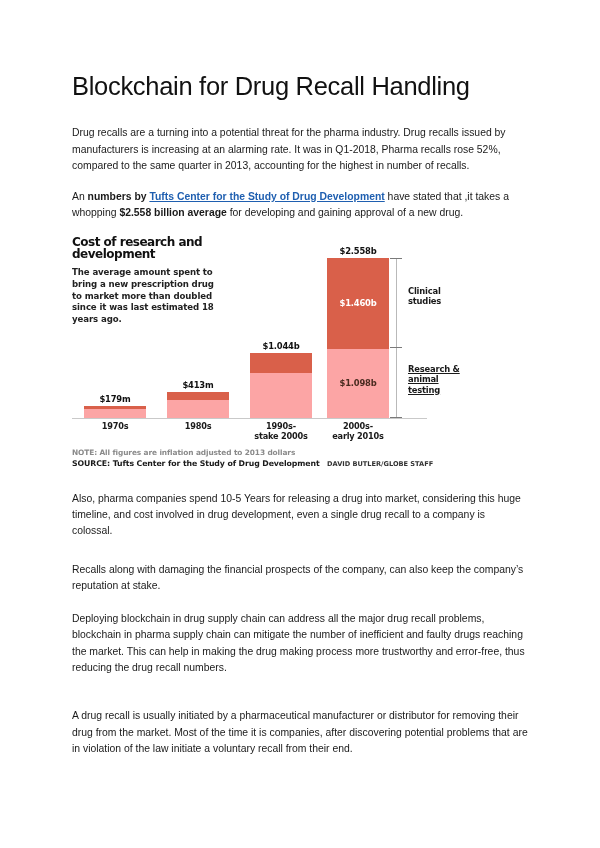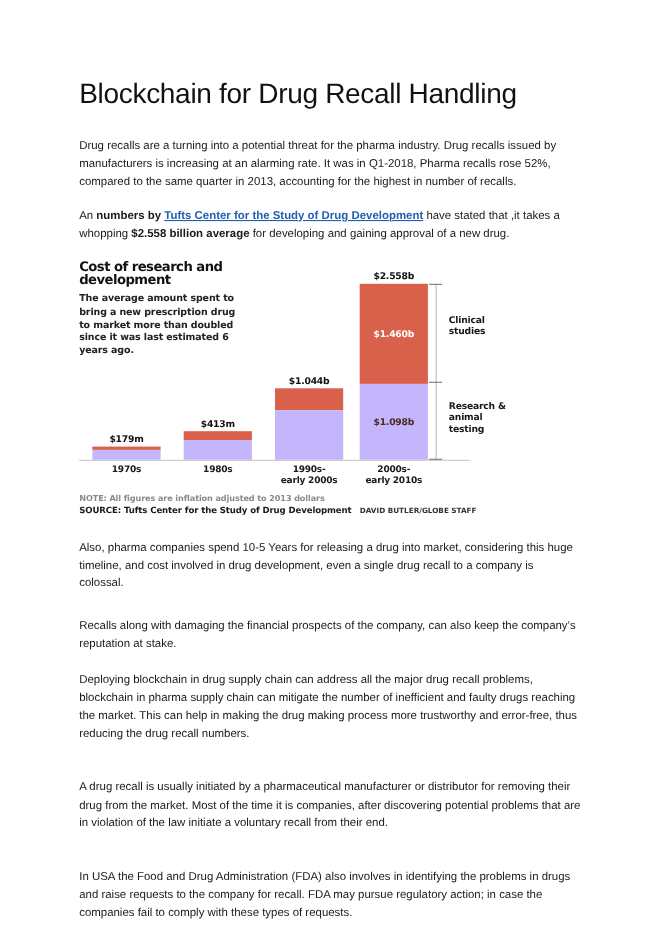--- a/index.html
+++ b/index.html
@@ -101,21 +101,21 @@
   }
   .bar {
     position: absolute;
     bottom: 18px;
   }
   .seg-top {
     background: #d9604a;
     position: relative;
   }
   .seg-bot {
-    background: #c4b5fd;
+    background: #fca5a5;
     position: relative;
   }
   .bar-total {
     position: absolute;
     bottom: 100%;
     left: 50%;
     transform: translateX(-50%);
     margin-bottom: 2px;
     white-space: nowrap;
     font-size: 8.4px;
@@ -176,21 +176,21 @@
   .legend-item {
     position: absolute;
     left: 336px;
     font-size: 8.4px;
     font-weight: 700;
     line-height: 1.25;
     color: #1a1a1a;
     letter-spacing: -0.2px;
   }
   .legend-clinical { top: 50px; }
-  .legend-research { top: 128px; }
+  .legend-research { top: 128px; text-decoration: underline; }
 
   .ig-note {
     position: absolute;
     left: 0;
     top: 212px;
     font-size: 7.4px;
     font-weight: 700;
     color: #8a8a8a;
     letter-spacing: -0.1px;
   }
@@ -222,21 +222,21 @@
   <h1 class="doc-title">Blockchain for Drug Recall Handling</h1>
 
   <p class="para gap-1">Drug recalls are a turning into a potential threat for the pharma industry. Drug recalls issued by manufacturers is increasing at an alarming rate. It was in Q1-2018, Pharma recalls rose 52%, compared to the same quarter in 2013, accounting for the highest in number of recalls.</p>
 
   <p class="para gap-2"><span>An </span><b>numbers by </b><a class="inline-link" href="#">Tufts Center for the Study of Drug Development</a><span> have stated that ,it takes a whopping </span><b>$2.558 billion average</b><span> for  developing and gaining approval of a new drug.</span></p>
 
   <div class="infographic">
 
     <div class="ig-head">
       <div class="ig-title">Cost of research and development</div>
-      <div class="ig-desc">The average amount spent to bring a new prescription drug to market more than doubled since it was last estimated 6 years ago.</div>
+      <div class="ig-desc">The average amount spent to bring a new prescription drug to market more than doubled since it was last estimated 18 years ago.</div>
     </div>
 
     <div class="plot">
 
       <div class="baseline"></div>
 
       <div class="bar" style="left:12px; width:62px;">
         <div class="bar-total">$179m</div>
         <div class="seg-top" style="height:3px;"></div>
         <div class="seg-bot" style="height:9px;"></div>
@@ -254,21 +254,21 @@
         <div>1980s</div>
       </div>
 
       <div class="bar" style="left:178px; width:62px;">
         <div class="bar-total">$1.044b</div>
         <div class="seg-top" style="height:20px;"></div>
         <div class="seg-bot" style="height:45px;"></div>
       </div>
       <div class="xlab" style="left:172px; width:74px;">
         <div>1990s-</div>
-        <div>early 2000s</div>
+        <div>stake 2000s</div>
       </div>
 
       <div class="bar" style="left:255px; width:62px;">
         <div class="bar-total">$2.558b</div>
         <div class="seg-top" style="height:91px;">
           <span class="seg-label">$1.460b</span>
         </div>
         <div class="seg-bot" style="height:69px;">
           <span class="seg-label">$1.098b</span>
         </div>
@@ -293,15 +293,14 @@
     <div class="ig-note">NOTE: All figures are inflation adjusted to 2013 dollars</div>
     <div class="ig-source">SOURCE: Tufts Center for the Study of Drug Development</div>
     <div class="ig-credit">DAVID BUTLER/GLOBE STAFF</div>
 
   </div>
 
   <p class="para gap-3">Also, pharma companies spend 10-5 Years for releasing a drug into market, considering this huge timeline, and cost involved in drug development, even a single drug recall to a company is colossal.</p>
   <p class="para gap-4">Recalls along with damaging the financial prospects of the company, can also keep the company’s reputation at stake.</p>
   <p class="para gap-5">Deploying blockchain in drug supply chain can address all the major drug recall problems, blockchain in pharma supply chain can mitigate the number of inefficient and faulty drugs reaching the market. This can help in making the drug making process more trustworthy and error-free, thus reducing the drug recall numbers.</p>
   <p class="para gap-6">A drug recall is usually initiated by a pharmaceutical manufacturer or distributor for removing their drug from the market. Most of the time it is companies, after discovering potential problems that are in violation of the law initiate a voluntary recall from their end.</p>
-  <p class="para gap-7">In USA the Food and Drug Administration (FDA) also involves in identifying the problems in drugs and raise requests to the company for recall. FDA may pursue regulatory action; in case the companies fail to comply with these types of requests.</p>
 
 </div>
 
 </body></html>

